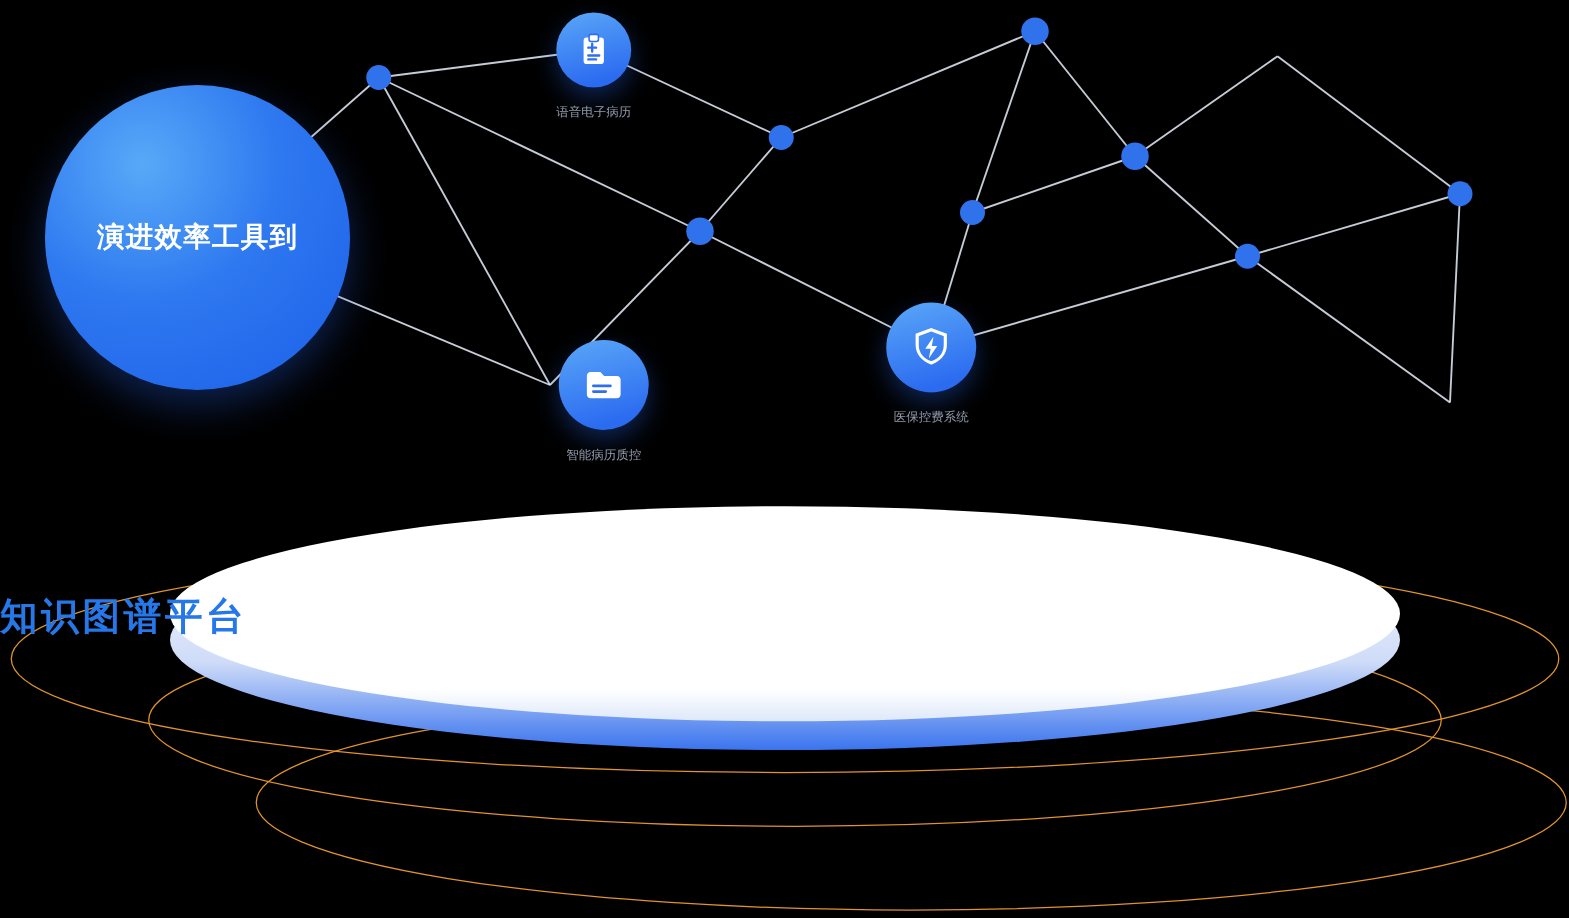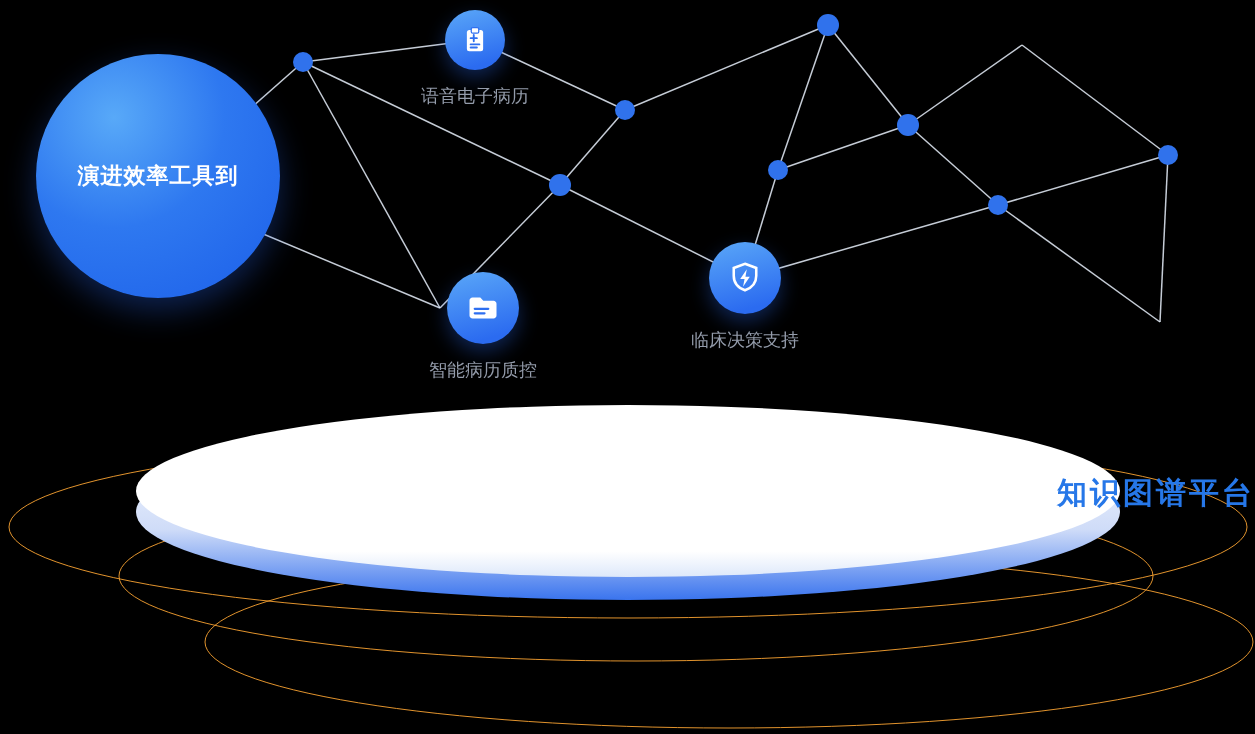--- a/index.html
+++ b/index.html
@@ -22,24 +22,24 @@
     position:absolute;z-index:2;transform:translateX(-50%);
     display:flex;flex-direction:column;align-items:center;
   }
   .node-circle{
     border-radius:50%;
     background:linear-gradient(165deg,#5AA7F8 0%,#2B6BF0 85%);
     display:flex;align-items:center;justify-content:center;
     box-shadow:0 8px 20px rgba(43,107,240,.35);
   }
   .node-label{
-    margin-top:13px;color:#949CAB;font-size:18px;text-align:right;line-height:1.55;
+    margin-top:13px;color:#949CAB;font-size:10px;text-align:right;line-height:1.55;
   }
   .platform-title{
-    position:absolute;z-index:2;left:0;top:473px;width:1255px;text-align:right;
+    position:absolute;z-index:2;left:0;top:473px;width:1255px;text-align:left;
     color:#2677E8;font-size:30px;font-weight:bold;letter-spacing:3px;
   }
 </style>
 </head>
 <body>
 
 <div class="canvas">
 
   <svg class="net-svg" width="1255" height="734" viewBox="0 0 1255 734">
     <defs>
@@ -92,21 +92,21 @@
         <circle cx="625" cy="110" r="10"></circle>
         <circle cx="560" cy="185" r="11"></circle>
         <circle cx="828" cy="25" r="11"></circle>
         <circle cx="778" cy="170" r="10"></circle>
         <circle cx="908" cy="125" r="11"></circle>
         <circle cx="998" cy="205" r="10"></circle>
         <circle cx="1168" cy="155" r="10"></circle>
       </g>
   </svg>
 
-  <div class="hub" id="hub" style="left: 36px; top: 54px; height: 244px; width: 244px; align-items: center;">
+  <div class="hub" id="hub" style="left: 36px; top: 68px; height: 244px; width: 244px; align-items: center;">
     <div>演进效率工具到</div>
   </div>
 
   <div class="node" style="left: 475px; top: 10px;">
     <div class="node-circle" style="height: 60px; width: 60px;">
       <svg viewBox="0 0 24 24" width="30" height="30">
         <rect x="5.5" y="4" width="13" height="17" rx="2" fill="#fff"></rect>
         <rect x="9" y="2" width="6" height="4.5" rx="1.2" fill="#fff" stroke="#2E6FF0" stroke-width="1"></rect>
         <path d="M8.5 10.5h5 M11 8v5 M8.5 15.5h7 M8.5 18h5" stroke="#2E6FF0" stroke-width="1.5" fill="none" stroke-linecap="round"></path>
       </svg>
@@ -125,19 +125,19 @@
     <div class="node-label">智能病历质控</div>
   </div>
 
   <div class="node" style="left: 745px; top: 242px;">
     <div class="node-circle" style="height: 72px; width: 72px;">
       <svg viewBox="0 0 24 24" width="36" height="36">
         <path d="M12 2.5l7.5 2.8v5.2c0 4.8-3.2 8.2-7.5 9.7-4.3-1.5-7.5-4.9-7.5-9.7V5.3z" fill="none" stroke="#fff" stroke-width="1.7"></path>
         <path d="M13.2 6.2L8.8 12.6h2.9l-1 5.2 4.5-6.6h-2.9z" fill="#fff"></path>
       </svg>
     </div>
-    <div class="node-label">临床决策支持</div>
+    <div class="node-label">医保控费系统</div>
   </div>
 
 
   <div class="platform-title">知识图谱平台</div>
 
 </div>
 
 </body></html>

